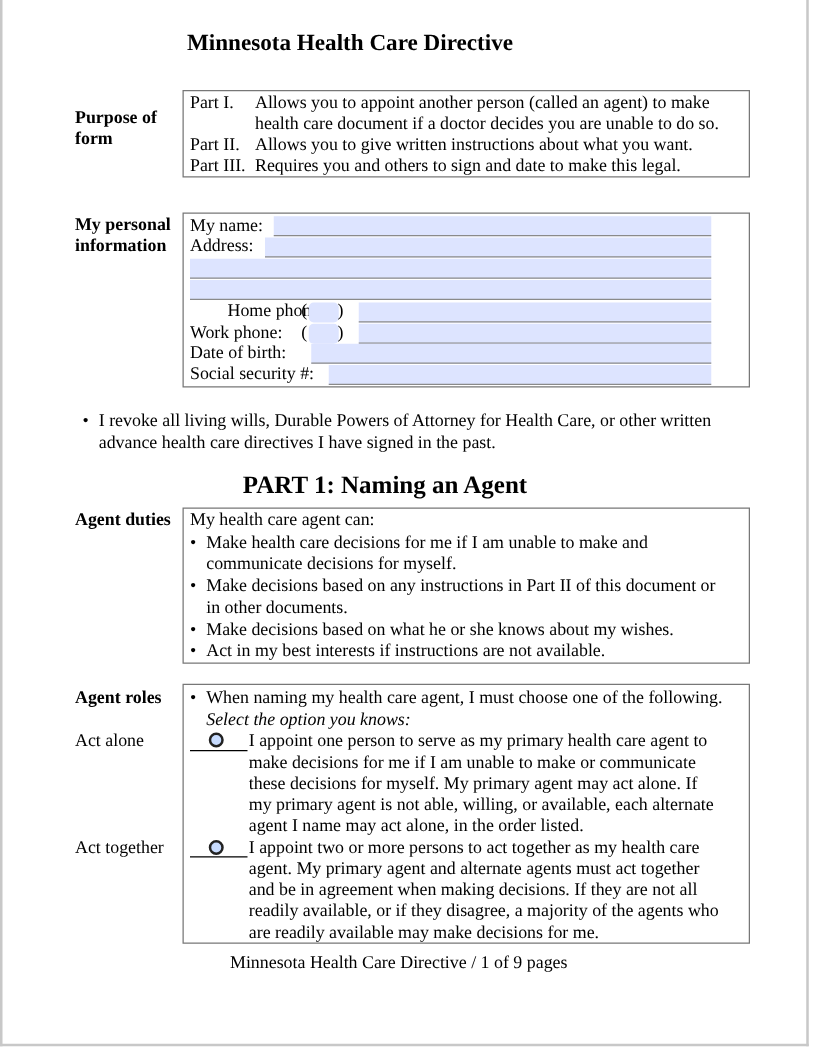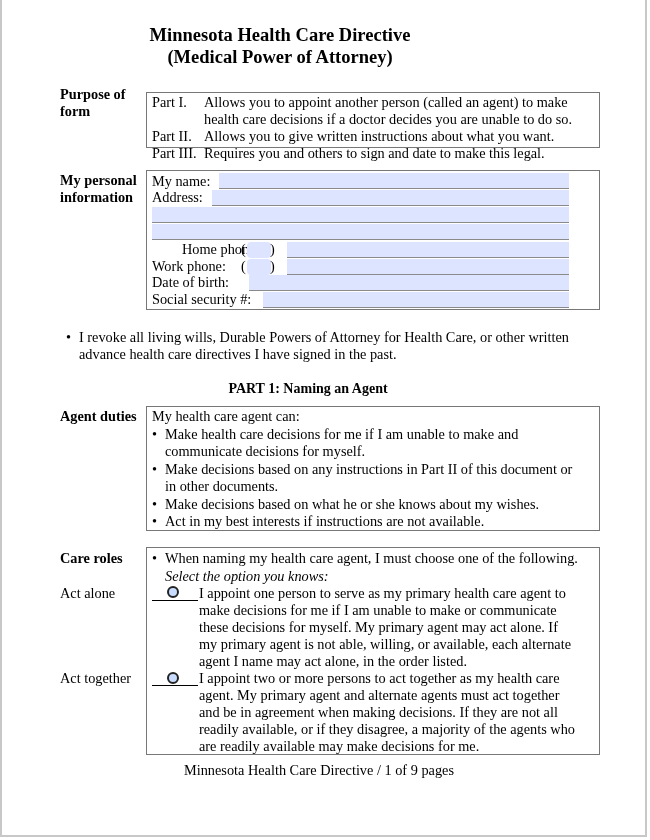--- a/index.html
+++ b/index.html
@@ -9,41 +9,40 @@
           border-left: 2px solid #c8c8c8; border-right: 2px solid #c8c8c8; border-bottom: 2px solid #c8c8c8;
           box-sizing: border-box; background: #fff; }
   .title { position: absolute; left: 0; width: 556px; text-align: center; font-weight: bold; font-size: 18.5px; line-height: 22px; }
   .t1 { top: 24px; } .t2 { top: 46px; }
   .lbl { position: absolute; left: 58px; font-size: 14.3px; line-height: 17px; font-weight: bold; }
   .lbl.normal { font-weight: normal; }
   .box { position: absolute; left: 144px; width: 454px; border: 1px solid #777; box-sizing: border-box; }
   .txt { position: absolute; font-size: 14.3px; line-height: 17px; white-space: nowrap; }
   .field { position: absolute; background: #dde4ff; border-bottom: 1px solid #8a8a8a; height: 15px; }
   .pfield { position: absolute; background: #dde4ff; height: 16px; border-radius: 4px; }
-  .center { position: absolute; left: 0; width: 612px; text-align: center; font-size: 14px; line-height: 17px; }
+  .center { position: absolute; left: 0; width: 612px; text-align: center; font-size: 20px; line-height: 17px; }
   .bullet::before { content: "\2022"; position: absolute; left: -13px; }
   .radio { position: absolute; width: 8px; height: 8px; border: 2px solid #222; border-radius: 50%; background: #c8dcff; }
   .uline { position: absolute; height: 0; border-bottom: 1px solid #000; }
 </style>
 </head>
 <body>
 
 <div class="page">
 
   <div class="title t1">Minnesota Health Care Directive</div>
-  <div class="title t2">(Medical Power of Attorney)</div>
 
   <div class="lbl" style="top:86px;">
     <div>Purpose of</div>
     <div>form</div>
   </div>
-  <div class="box" style="top:92px; height:56px;">
+  <div class="box" style="top:72px; height:70px;">
     <div class="txt" style="left:5px; top:1px;">Part I.</div>
     <div class="txt" style="left:57px; top:1px;">Allows you to appoint another person (called an agent) to make</div>
-    <div class="txt" style="left:57px; top:18px;">health care decisions if a doctor decides you are unable to do so.</div>
+    <div class="txt" style="left:57px; top:18px;">health care document if a doctor decides you are unable to do so.</div>
     <div class="txt" style="left:5px; top:35px;">Part II.</div>
     <div class="txt" style="left:57px; top:35px;">Allows you to give written instructions about what you want.</div>
     <div class="txt" style="left:5px; top:52px;">Part III.</div>
     <div class="txt" style="left:57px; top:52px;">Requires you and others to sign and date to make this legal.</div>
   </div>
 
   <div class="lbl" style="top:172px;">
     <div>My personal</div>
     <div>information</div>
   </div>
@@ -84,21 +83,21 @@
   <div class="box" style="top:406px; height:125px;">
     <div class="txt" style="left:5px; top:1px;">My health care agent can:</div>
     <div class="txt bullet" style="left:18px; top:19px;">Make health care decisions for me if I am unable to make and</div>
     <div class="txt" style="left:18px; top:36px;">communicate decisions for myself.</div>
     <div class="txt bullet" style="left:18px; top:54px;">Make decisions based on any instructions in Part II of this document or</div>
     <div class="txt" style="left:18px; top:71px;">in other documents.</div>
     <div class="txt bullet" style="left:18px; top:89px;">Make decisions based on what he or she knows about my wishes.</div>
     <div class="txt bullet" style="left:18px; top:106px;">Act in my best interests if instructions are not available.</div>
   </div>
 
-  <div class="lbl" style="top:550px;">Care roles</div>
+  <div class="lbl" style="top:550px;">Agent roles</div>
   <div class="lbl normal" style="top:585px;">Act alone</div>
   <div class="lbl normal" style="top:670px;">Act together</div>
 
   <div class="box" style="top:547px; height:208px;">
     <div class="txt bullet" style="left:18px; top:2px;">When naming my health care agent, I must choose one of the following.</div>
     <div class="txt" style="left:18px; top:20px; font-style:italic;">Select the option you knows:</div>
 
     <div class="uline" style="left:5px; top:52px; width:46px;"></div>
     <div class="radio" style="left:20px; top:38px;"></div>
     <div class="txt" style="left:52px; top:37px;">I appoint one person to serve as my primary health care agent to</div>

